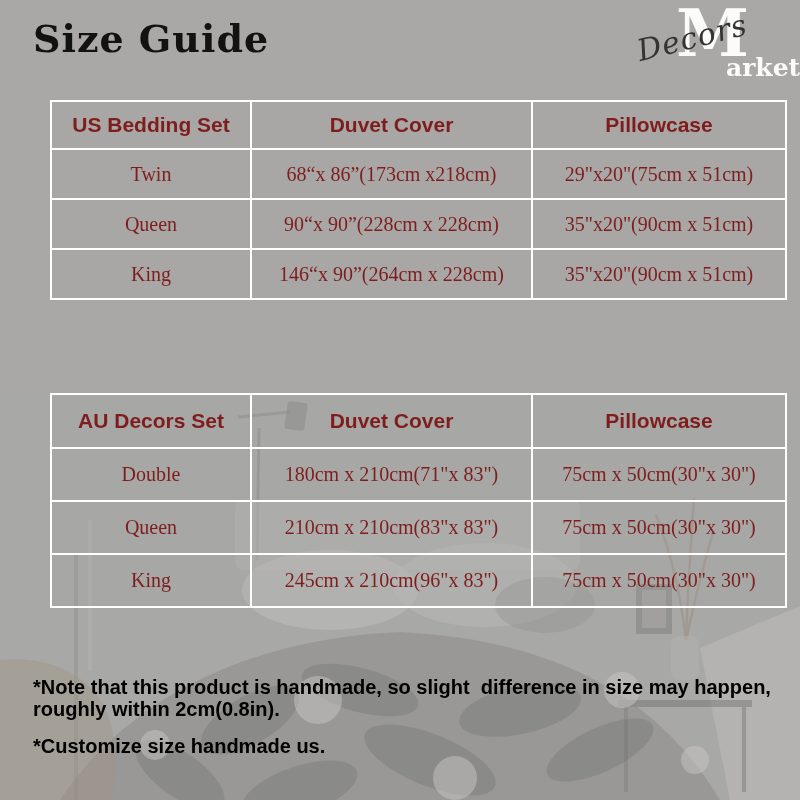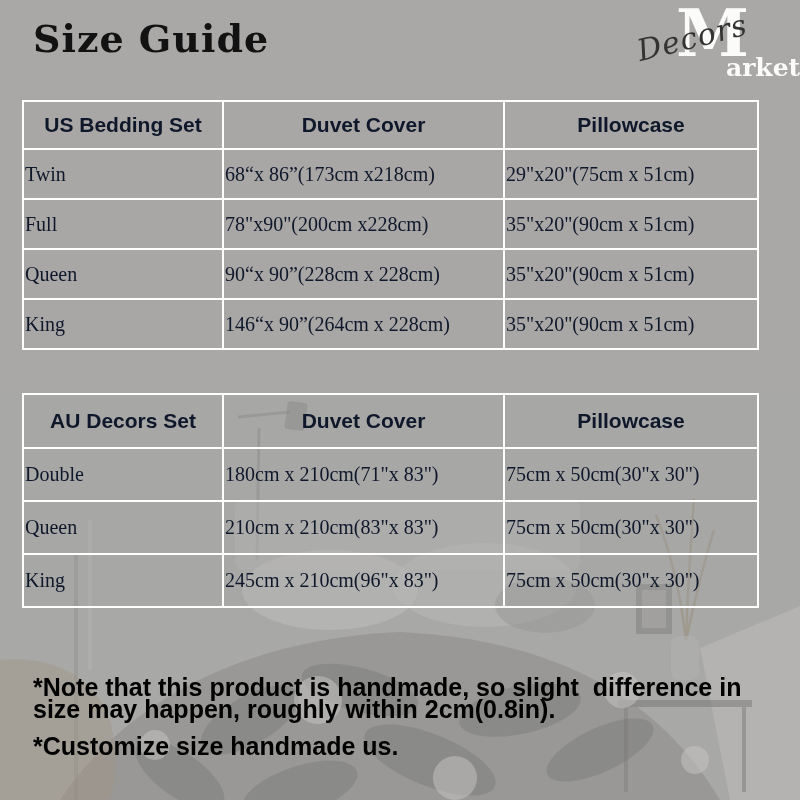--- a/index.html
+++ b/index.html
@@ -29,44 +29,44 @@
     font-size:30px;color:#333;letter-spacing:1px;
     transform:rotate(-14deg);
   }
   .logo-rest{
     position:absolute;left:90px;top:36px;
     font-family:"DejaVu Serif",serif;font-weight:700;
     font-size:25px;color:#fbfbf9;margin-top:11px;
   }
 
   .size-table{
-    position:absolute;left:22px;width:735px;
+    position:absolute;left:50px;width:735px;
     border-collapse:collapse;table-layout:fixed;
-    color:#0f172a;
+    color:#7f1d1d;text-align:center;
   }
   .size-table th,.size-table td{
     border:2px solid #ffffff;
     overflow:hidden;white-space:nowrap;
     background:rgba(169,168,166,0.18);
   }
   .size-table th{font-size:21px;font-weight:700;}
   .size-table td{font-size:20px;font-weight:400;font-family:Liberation Serif, serif;}
   .col-name{width:200px;}
   .col-duvet{width:281px;}
   .col-pillow{width:254px;}
   .us-table{top:100px;}
   .us-table th{height:44px;}
   .us-table td{height:46px;}
   .au-table{top:393px;}
   .au-table th{height:50px;}
   .au-table td{height:49px;}
 
   .notes{
     position:absolute;left:33px;top:676px;width:748px;
-    color:#000;font-weight:700;font-size:25px;line-height:22px;
+    color:#000;font-weight:700;font-size:20px;line-height:22px;
   }
   .notes p{margin:0 0 15px 0;white-space:pre-wrap;}
 </style>
 </head>
 <body>
 
 <div class="canvas">
 
   <svg class="bg" viewBox="0 0 800 800" xmlns="http://www.w3.org/2000/svg">
     <rect width="800" height="800" fill="#a9a8a6"></rect>
@@ -135,25 +135,20 @@
         <th>Pillowcase</th>
       </tr>
     </thead>
     <tbody>
       <tr>
         <td>Twin</td>
         <td>68“x 86”(173cm x218cm)</td>
         <td>29"x20"(75cm x 51cm)</td>
       </tr>
       <tr>
-        <td>Full</td>
-        <td>78"x90"(200cm x228cm)</td>
-        <td>35"x20"(90cm x 51cm)</td>
-      </tr>
-      <tr>
         <td>Queen</td>
         <td>90“x 90”(228cm x 228cm)</td>
         <td>35"x20"(90cm x 51cm)</td>
       </tr>
       <tr>
         <td>King</td>
         <td>146“x 90”(264cm x 228cm)</td>
         <td>35"x20"(90cm x 51cm)</td>
       </tr>
     </tbody>

